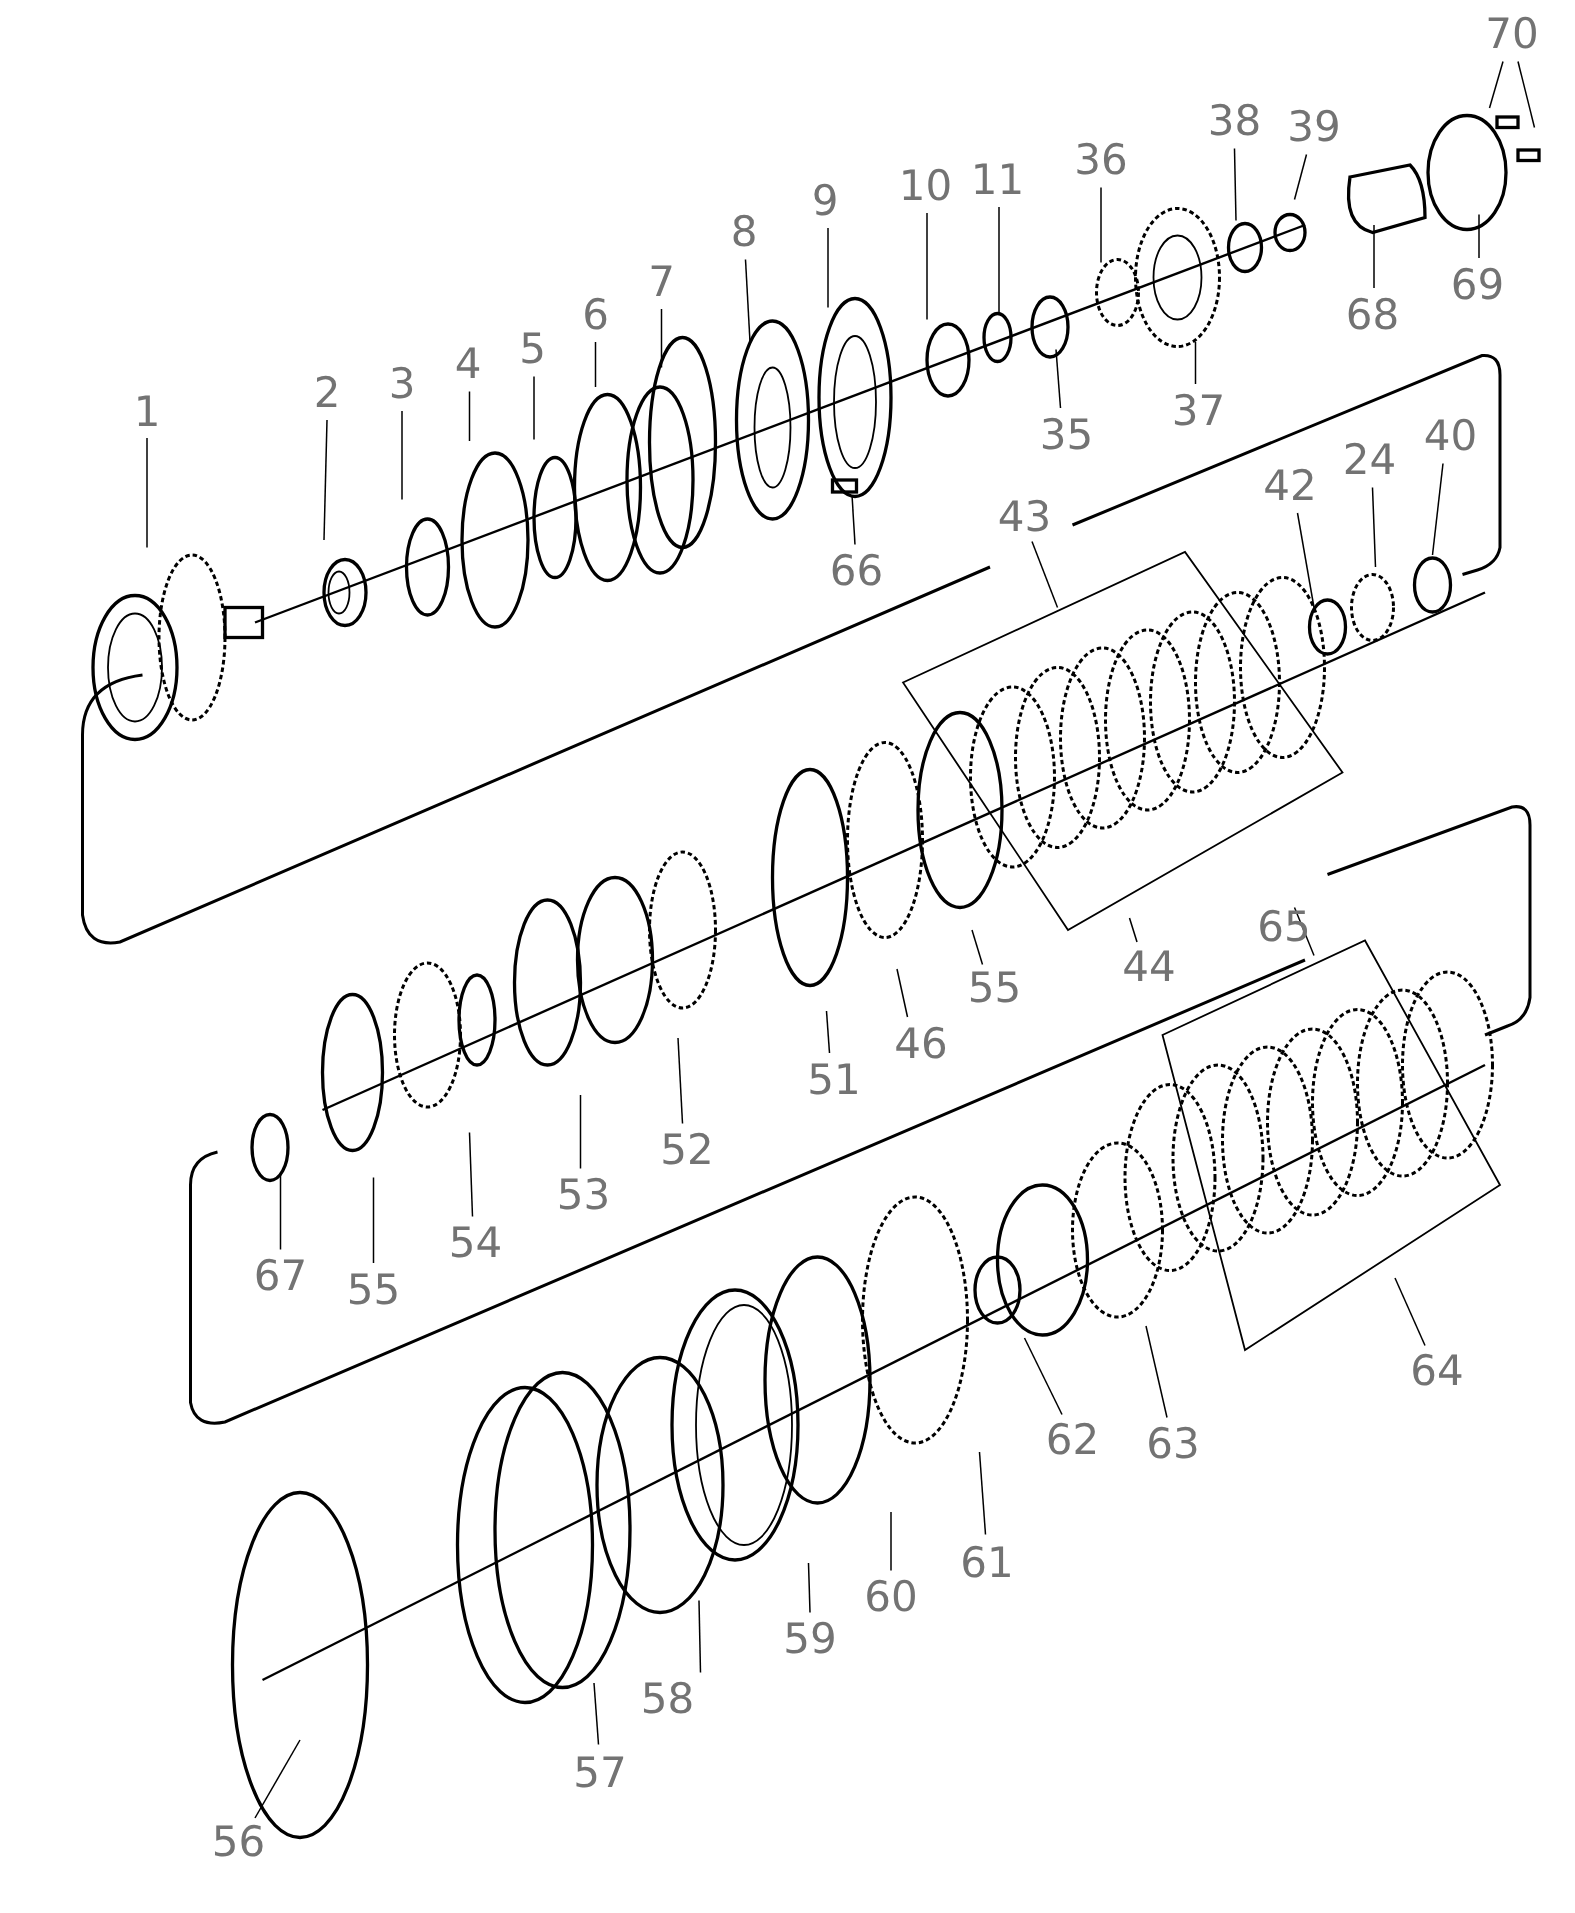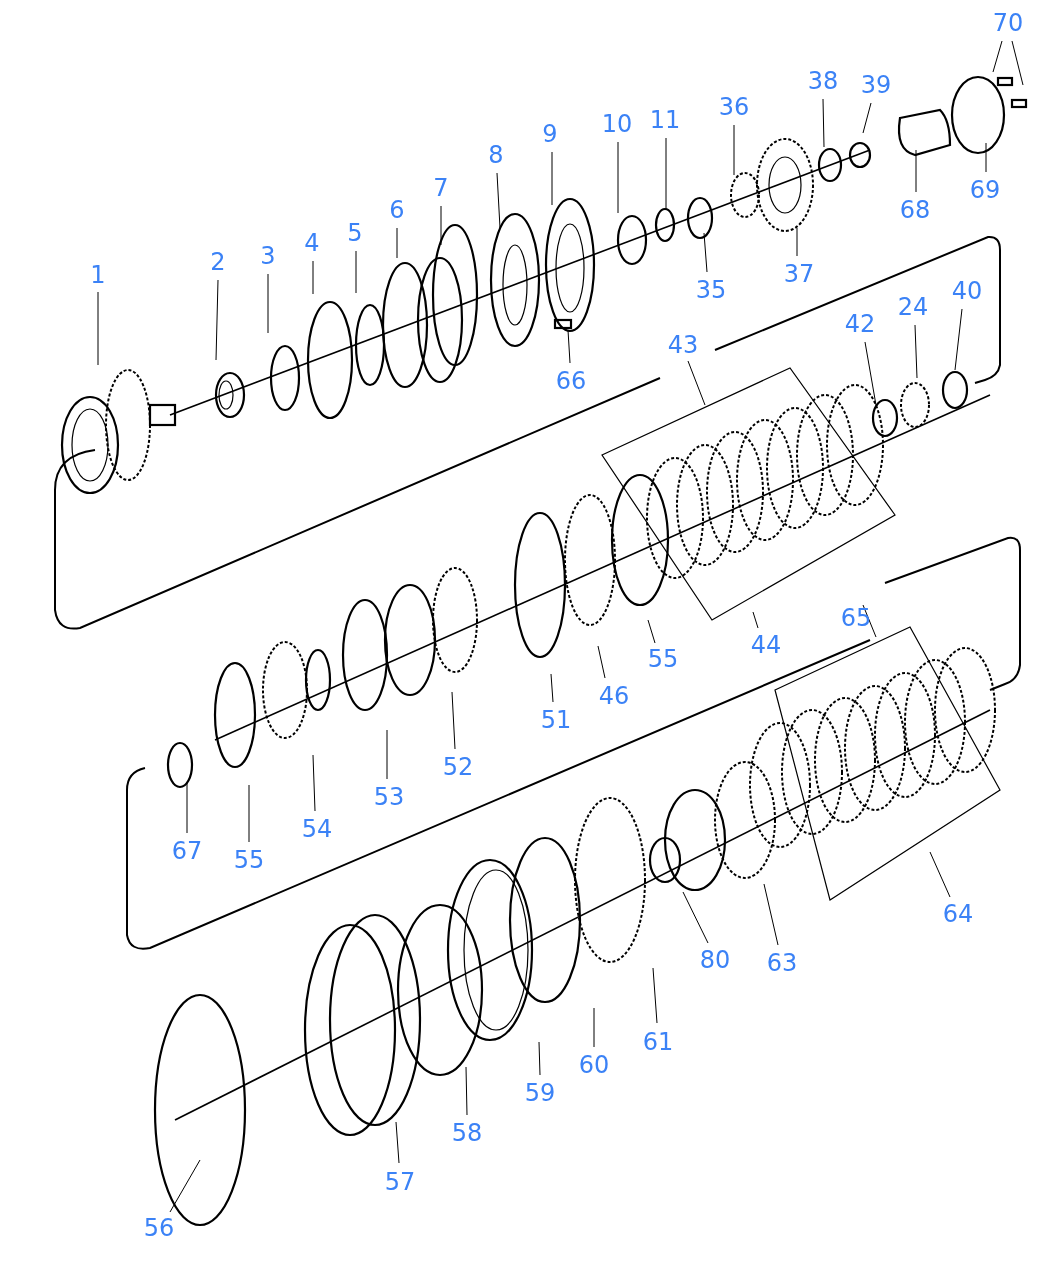--- a/index.html
+++ b/index.html
@@ -5,21 +5,21 @@
   html, body { margin: 0; padding: 0; background: #ffffff; }
   body { width: 1050px; height: 1275px; overflow: hidden; font-family: "DejaVu Sans", sans-serif; }
   .canvas { position: relative; width: 1050px; height: 1275px; }
   svg { position: absolute; left: 0; top: 0; }
   .part { fill: none; stroke: #000; stroke-width: 2.2; }
   .thin { fill: none; stroke: #000; stroke-width: 1.2; }
   .axis { fill: none; stroke: #000; stroke-width: 1.6; }
   .leader { stroke: #000; stroke-width: 1; }
   .frame { fill: none; stroke: #000; stroke-width: 2; }
   .gear { fill: none; stroke: #000; stroke-width: 2; stroke-dasharray: 3 2; }
-  .callout { position: absolute; font-size: 24px; color: #3b82f6; line-height: 1; transform: translate(-50%, -50%); white-space: nowrap; }
+  .callout { position: absolute; font-size: 28px; color: #737373; line-height: 1; transform: translate(-50%, -50%); white-space: nowrap; }
 </style>
 </head>
 <body>
 
 <div class="canvas">
   <svg width="1050" height="1275" viewBox="0 0 1050 1275">
 
     <line class="axis" x1="170" y1="415" x2="870" y2="150"></line>
 
     <line class="axis" x1="215" y1="740" x2="990" y2="395"></line>
@@ -222,20 +222,20 @@
   <span class="callout" style="left:663px;top:659px">55</span>
   <span class="callout" style="left:614px;top:696px">46</span>
   <span class="callout" style="left:556px;top:720px">51</span>
   <span class="callout" style="left:458px;top:767px">52</span>
   <span class="callout" style="left:389px;top:797px">53</span>
   <span class="callout" style="left:317px;top:829px">54</span>
   <span class="callout" style="left:249px;top:860px">55</span>
   <span class="callout" style="left:187px;top:851px">67</span>
   <span class="callout" style="left:958px;top:914px">64</span>
   <span class="callout" style="left:782px;top:963px">63</span>
-  <span class="callout" style="left:715px;top:960px">80</span>
+  <span class="callout" style="left:715px;top:960px">62</span>
   <span class="callout" style="left:658px;top:1042px">61</span>
   <span class="callout" style="left:594px;top:1065px">60</span>
   <span class="callout" style="left:540px;top:1093px">59</span>
-  <span class="callout" style="left:467px;top:1133px">58</span>
+  <span class="callout" style="left:445px;top:1133px">58</span>
   <span class="callout" style="left:400px;top:1182px">57</span>
   <span class="callout" style="left:159px;top:1228px">56</span>
 </div>
 
 </body></html>

